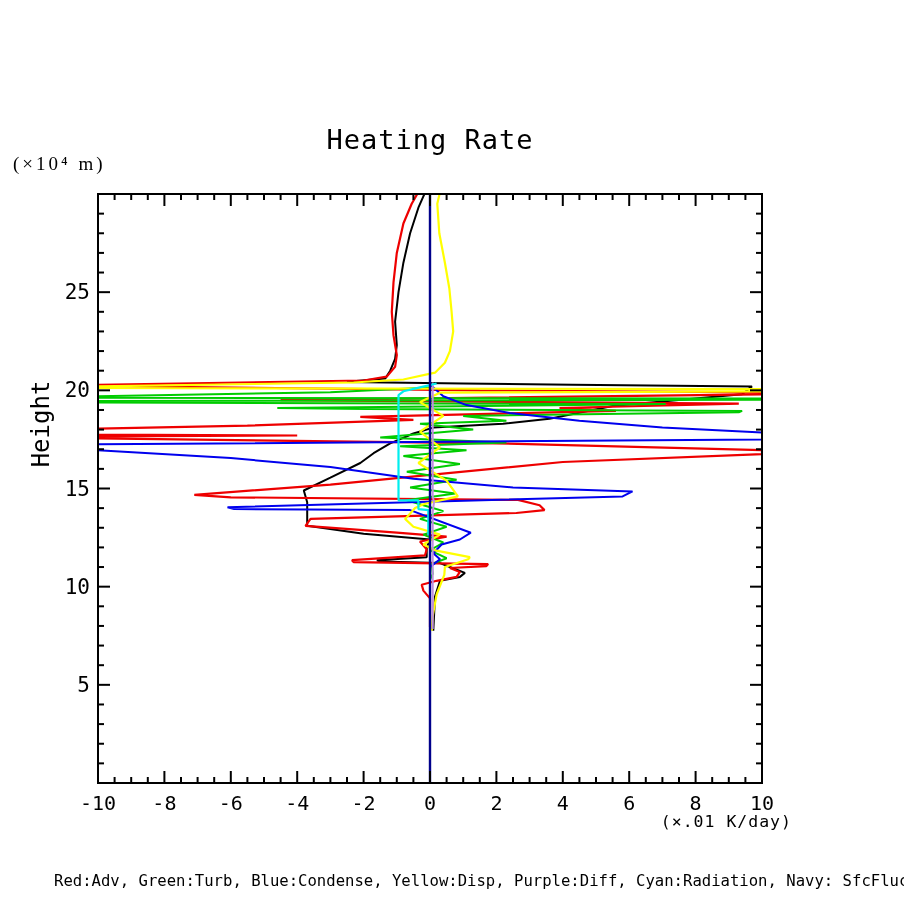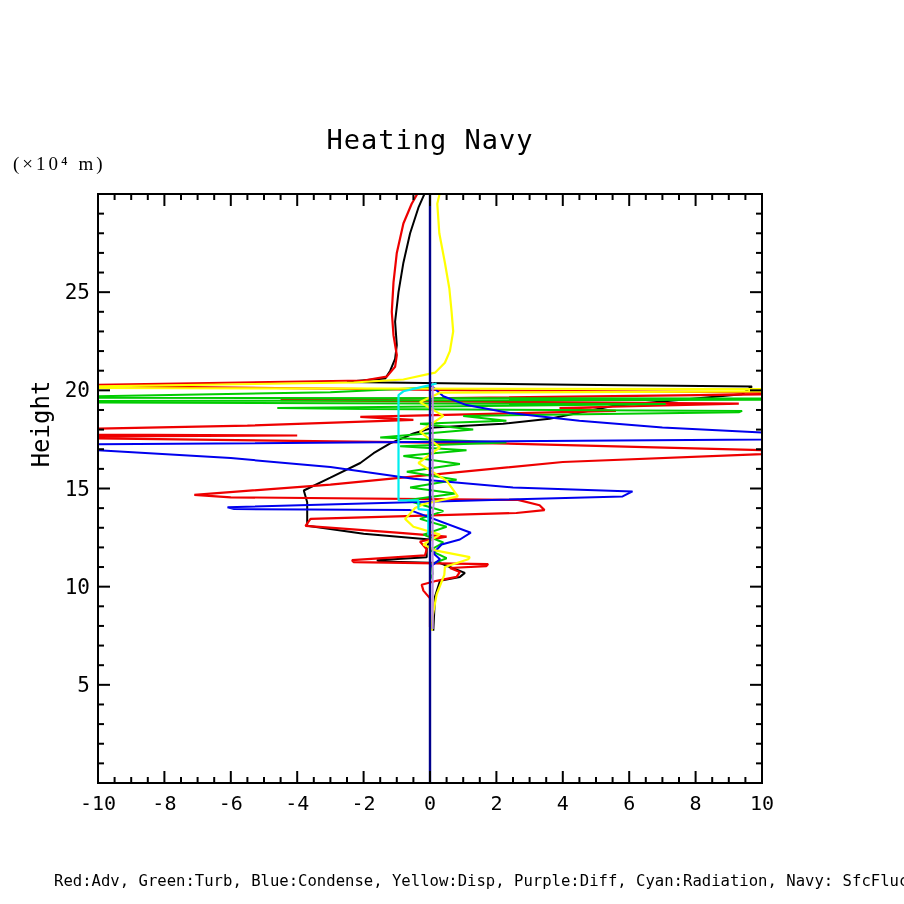--- a/index.html
+++ b/index.html
@@ -13,23 +13,24 @@
   .y-label{position:absolute;left:-59px;top:411px;width:200px;height:26px;line-height:26px;
            text-align:center;font-size:24px;transform:rotate(-90deg);white-space:pre;}
   .legend{position:absolute;left:54px;top:872px;font-size:15.6px;white-space:pre;}
   svg{position:absolute;left:0;top:0;}
   svg text{font-family:"DejaVu Sans Mono", monospace;fill:#000;}
 </style>
 </head>
 <body>
 
 <div class="canvas">
-  <div class="chart-title">Heating Navy</div>
+  <div class="chart-title">Heating Rate</div>
   <div class="y-unit">(×10⁴ m)</div>
   <div class="y-label">Height</div>
+  <div class="x-unit">(×.01 K/day)</div>
   <div class="legend">Red:Adv, Green:Turb, Blue:Condense, Yellow:Disp, Purple:Diff, Cyan:Radiation, Navy: SfcFluc</div>
   <svg id="plot" width="904" height="904">
       <defs>
         <clipPath id="box">
           <rect x="98" y="194" width="664" height="589"></rect>
         </clipPath>
       </defs>
       <polyline points="428.3,185.2 418.4,207.7 410.1,233.3 403.4,262.7 398.5,292.2 395.1,321.6 396.8,345.2 395.1,358.9 390.2,370.7 385.2,378.6 350.3,381.5 347.0,382.1 463.2,383.5 572.8,384.8 752.0,386.4 742.1,394.3 612.6,406.0 549.5,418.8 503.0,423.7 433.3,427.6 413.4,433.5 390.2,443.3 373.6,453.2 360.3,463.0 330.4,477.7 303.8,490.5 307.2,502.2 307.2,525.8 363.6,533.7 430.0,539.5 426.7,547.4 426.7,557.2 376.9,560.2 380.2,561.5 440.0,563.1 449.9,567.0 464.9,572.9 459.9,576.9 440.0,580.8 435.0,596.5 433.3,630.8" fill="none" stroke="#000000" stroke-width="2" stroke-linejoin="bevel" stroke-linecap="butt" clip-path="url(#box)"></polyline>
       <polyline points="421.7,186.1 411.7,203.8 403.4,223.5 396.8,252.9 393.5,282.4 391.8,311.8 393.5,335.4 396.8,355.0 395.1,366.8 386.8,376.6 363.6,380.5 98.0,384.8 98.0,386.0 479.8,390.3 762.0,392.3 762.0,394.3 280.6,400.1 738.8,403.7 559.5,408.0 615.9,410.9 360.3,416.8 413.4,419.8 247.4,425.7 98.0,428.6 98.0,434.5 297.2,435.5 98.0,436.5 98.0,438.4 496.4,443.3 762.0,450.2 762.0,454.1 562.8,462.0 430.0,474.8 330.4,484.6 194.3,494.8 230.8,497.3 518.0,499.9 539.6,505.2 544.5,510.1 516.3,513.0 310.5,518.9 305.5,525.8 396.8,532.7 446.6,536.6 420.0,541.5 426.7,549.4 425.0,555.3 352.0,560.2 353.6,562.1 488.1,564.1 486.4,566.1 449.9,568.0 459.9,571.9 456.6,576.9 436.6,580.8 421.7,584.7 423.4,590.6 430.0,598.4 430.0,626.9" fill="none" stroke="#ee0000" stroke-width="2.2" stroke-linejoin="bevel" stroke-linecap="butt" clip-path="url(#box)"></polyline>
       <polyline points="430.0,387.4 330.4,392.3 98.0,396.2 98.0,397.8 762.0,398.6 762.0,399.8 98.0,401.1 98.0,402.5 665.7,404.1 277.3,408.0 366.9,409.0 742.1,410.9 738.8,412.3 463.2,415.9 506.4,420.8 420.0,423.7 473.2,429.6 380.2,437.5 506.4,442.4 400.1,446.3 466.5,450.2 403.4,456.1 459.9,464.0 406.8,471.8 456.6,479.7 410.1,487.5 455.2,493.4 406.8,500.3 423.4,505.2 443.3,511.1 420.0,518.9 446.6,526.8 423.4,534.6 443.3,542.5 430.0,550.3 446.6,558.2 431.7,564.1 432.7,573.9 430.0,579.8" fill="none" stroke="#00cc00" stroke-width="2" stroke-linejoin="bevel" stroke-linecap="butt" clip-path="url(#box)"></polyline>

